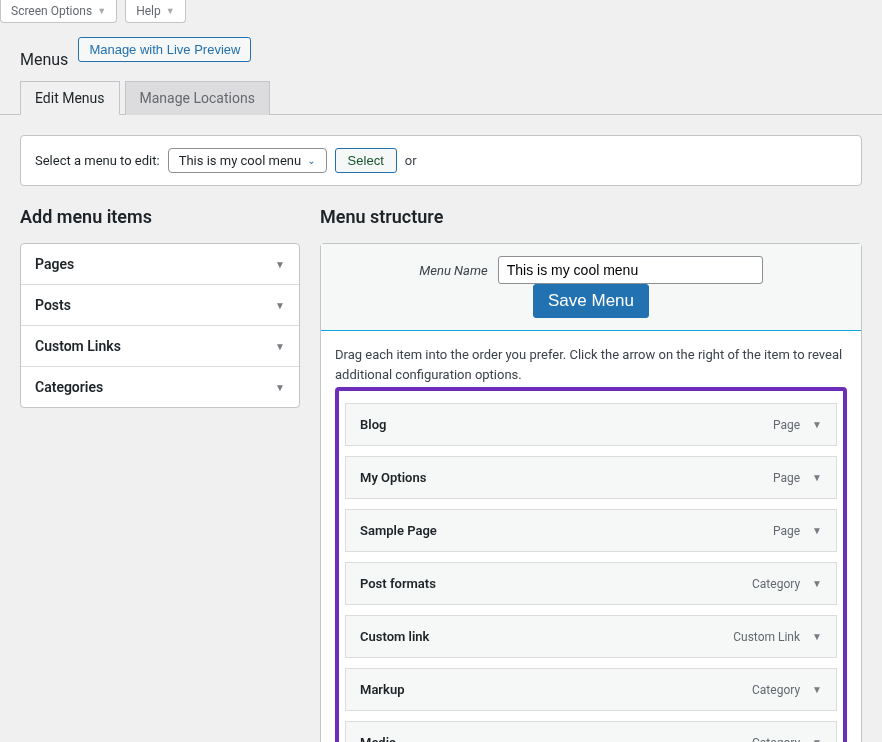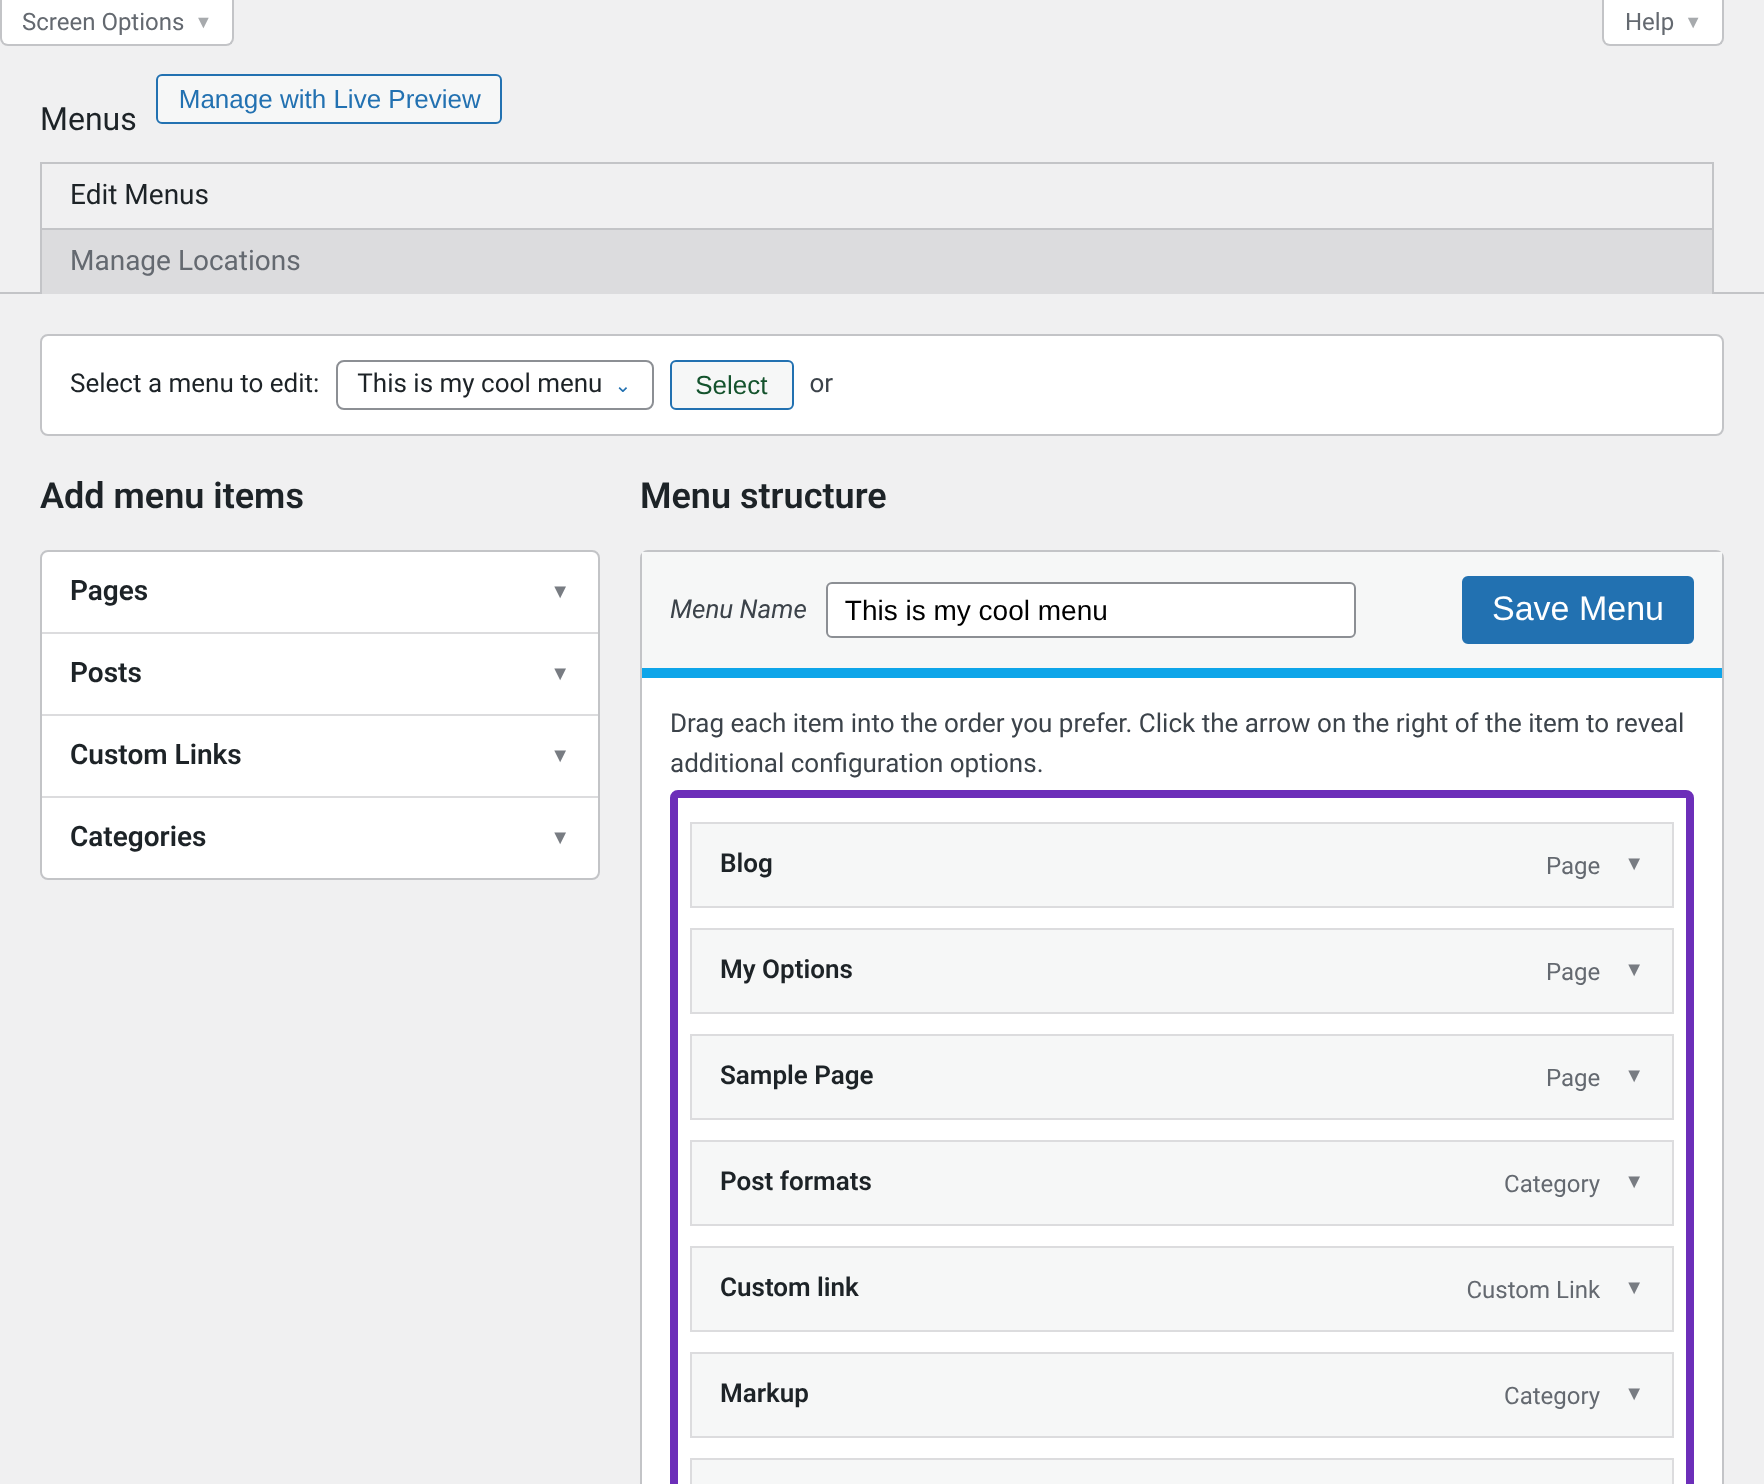--- a/index.html
+++ b/index.html
@@ -7,21 +7,21 @@
       font-family: -apple-system, BlinkMacSystemFont, "Segoe UI", Roboto, sans-serif;
       font-size: 13px;
       color: #1d2327;
       background: #f0f0f1;
       width: 882px;
       height: 742px;
       overflow: hidden;
     }
     .top-bar {
       display: flex;
-      justify-content: space-between;
+      justify-content: flex-start;
       gap: 8px;
       padding: 0 20px 0 0;
       height: 30px;
       align-items: flex-start;
     }
     .top-btn {
       background: #fff;
       border: 1px solid #c3c4c7;
       border-top: none;
       border-radius: 0 0 4px 4px;
@@ -55,21 +55,20 @@
       color: #2271b1;
       padding: 4px 10px;
       border-radius: 3px;
       font-size: 13px;
       cursor: pointer;
     }
     .tabs {
       display: flex;
       padding: 0 20px;
       border-bottom: 1px solid #c3c4c7;
-      flex-direction: column;
     }
     .tab {
       padding: 8px 14px;
       font-size: 14px;
       color: #646970;
       background: #dcdcde;
       border: 1px solid #c3c4c7;
       border-bottom: none;
       margin-right: 5px;
       margin-bottom: -1px;
@@ -167,22 +166,23 @@
     .menu-frame {
       border: 1px solid #c3c4c7;
       border-radius: 4px;
       background: #fff;
     }
     .menu-header {
       display: flex;
       align-items: center;
       justify-content: space-between;
       padding: 12px 14px;
-      border-bottom: 5px solid #0ea5e9;
+      border-bottom: 1px solid #0ea5e9;
       background: #f6f7f7;
+      flex-direction: column;
     }
     .menu-header-left {
       display: flex;
       align-items: center;
       gap: 10px;
     }
     .menu-name-label {
       font-style: italic;
       font-size: 13px;
       color: #3c434a;

